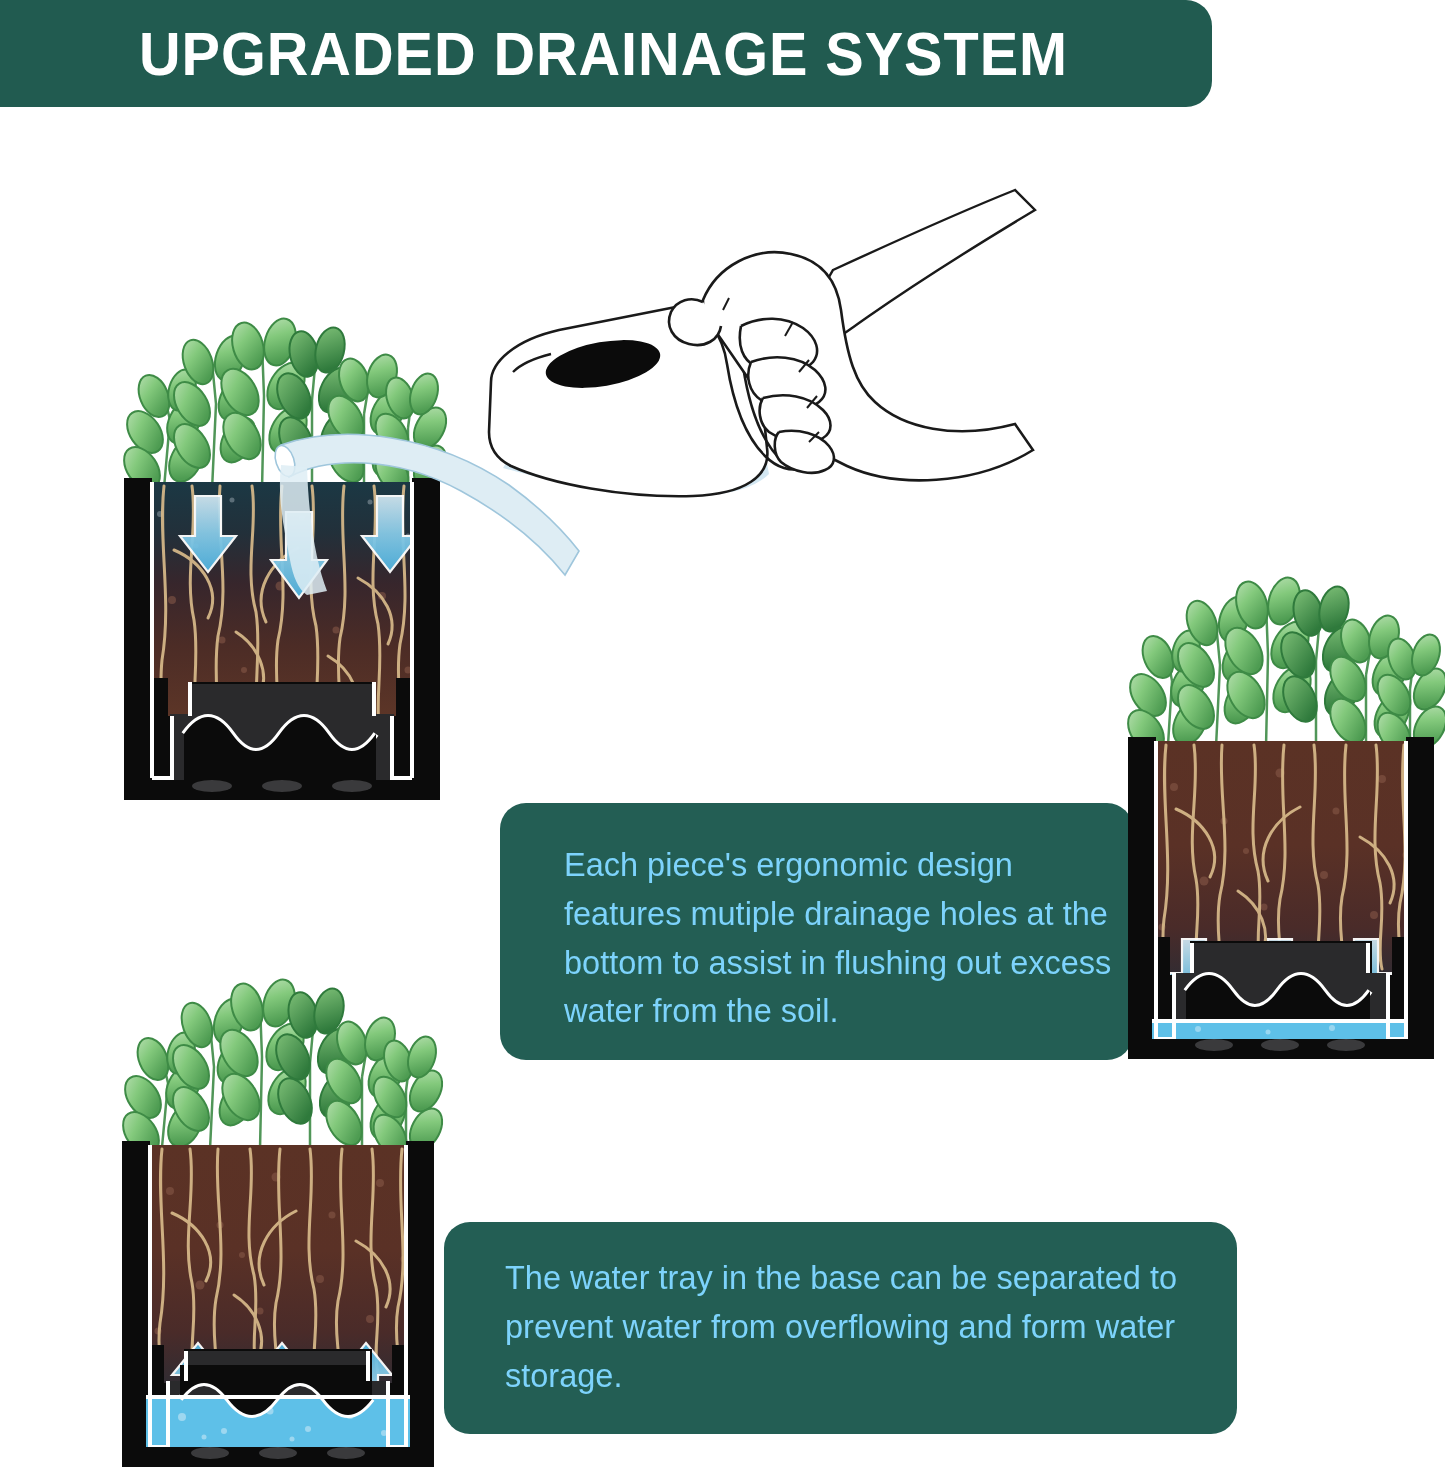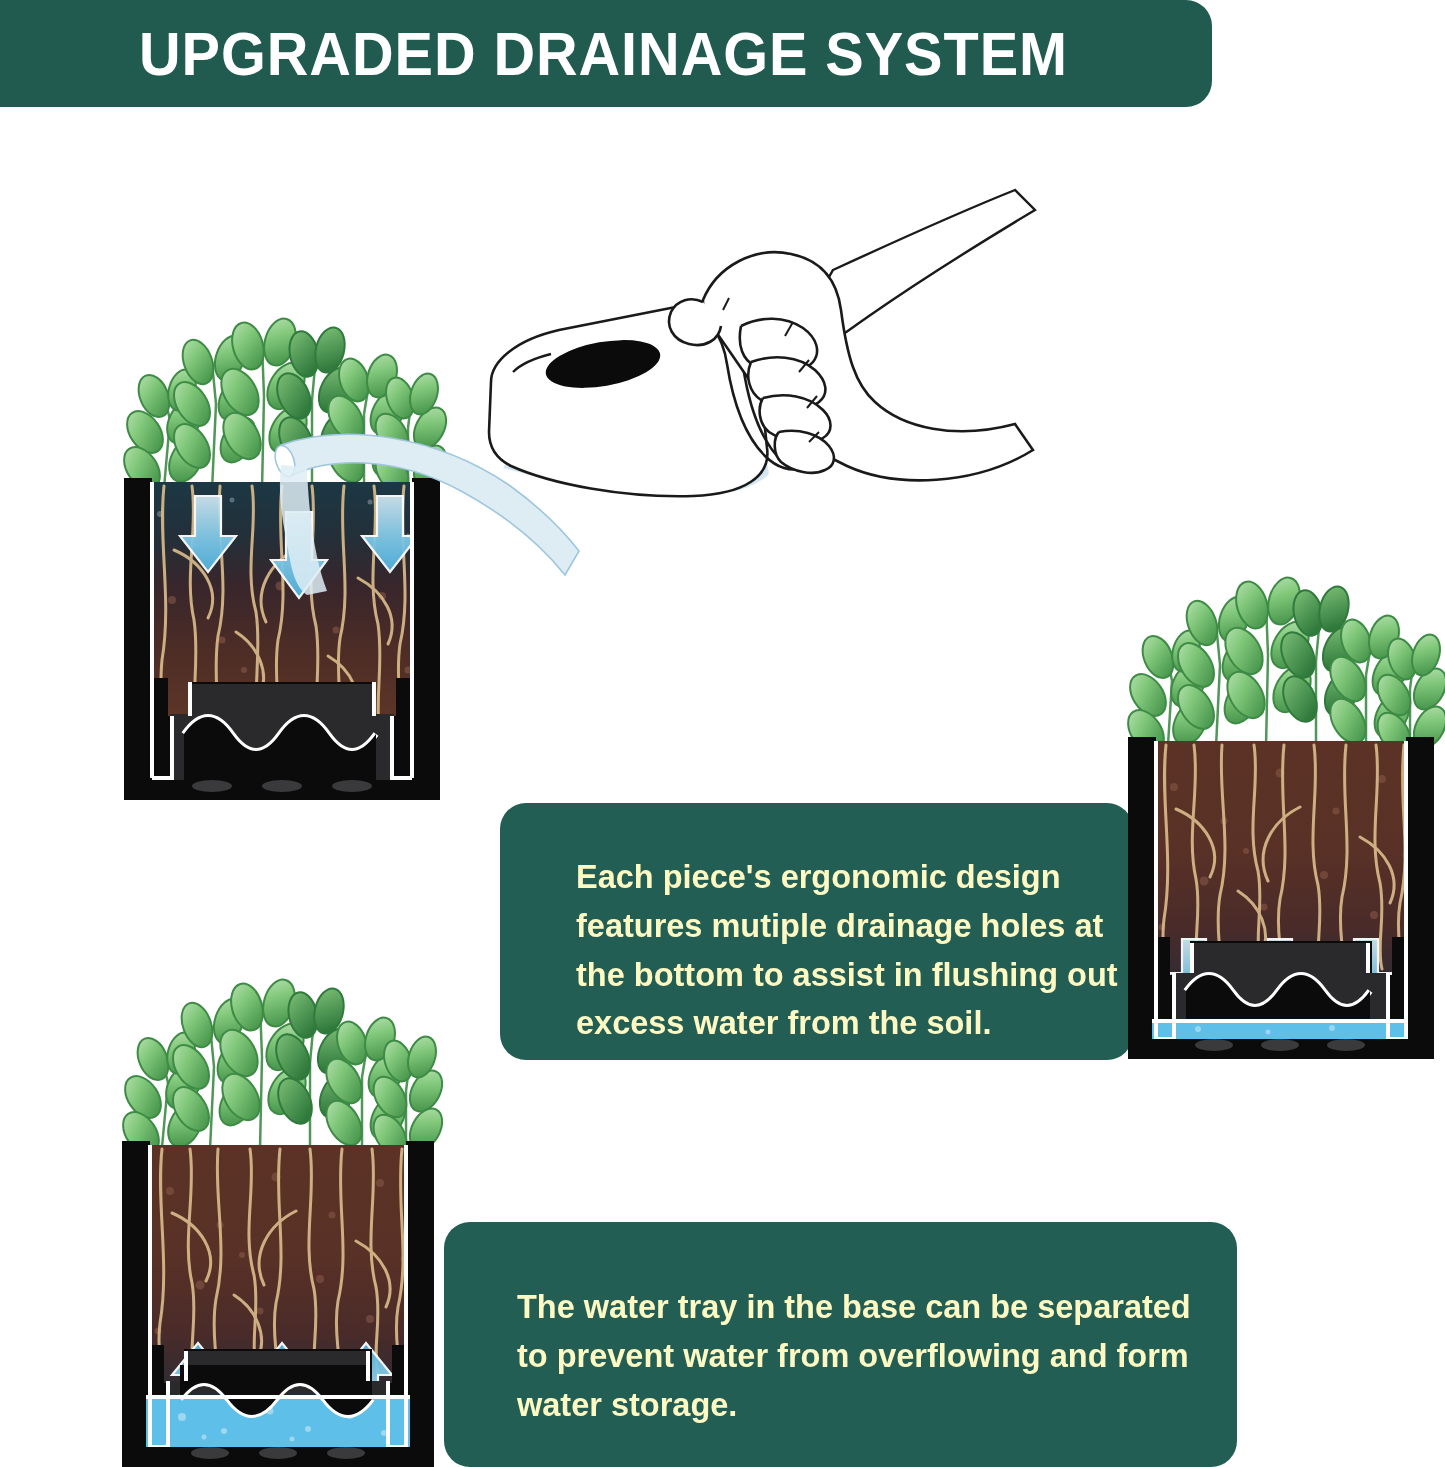--- a/index.html
+++ b/index.html
@@ -14,27 +14,27 @@
   }
   #header-title{
     color:#ffffff;font-size:62px;font-weight:bold;letter-spacing:1px;
     line-height:1;transform:scaleX(.93);white-space:nowrap;
     padding-left:26px;
   }
 
   
   .callout{position:absolute;background:#235E54;border-radius:26px;
            box-sizing:border-box;}
-  .callout p{margin:16px;color:#fef9c3;font-size:32.5px;line-height:1.50;
-             font-weight:700;}
+  .callout p{margin:4px;color:#7dd3fc;font-size:32.5px;line-height:1.50;
+             font-weight:400;}
   #callout-drainage{left:500px;top:803px;width:633px;height:257px;
                     padding:34px 0 0 60px;z-index:4;}
   #callout-drainage p{width:548px;}
-  #callout-tray{left:444px;top:1222px;width:793px;height:245px;
-                padding:45px 0 0 57px;z-index:4;}
+  #callout-tray{left:444px;top:1222px;width:793px;height:212px;
+                padding:28px 0 0 57px;z-index:4;}
   #callout-tray p{width:710px;}
 
   
   .planter{position:absolute;}
   .svg-full{display:block;width:100%;height:100%;overflow:visible;}
 
   
   #planter-top-left{left:112px;top:300px;width:340px;height:500px;z-index:6;}
   #planter-right{left:1118px;top:555px;width:325px;height:505px;z-index:6;}
   #planter-bottom-left{left:112px;top:955px;width:332px;height:512px;z-index:6;}

